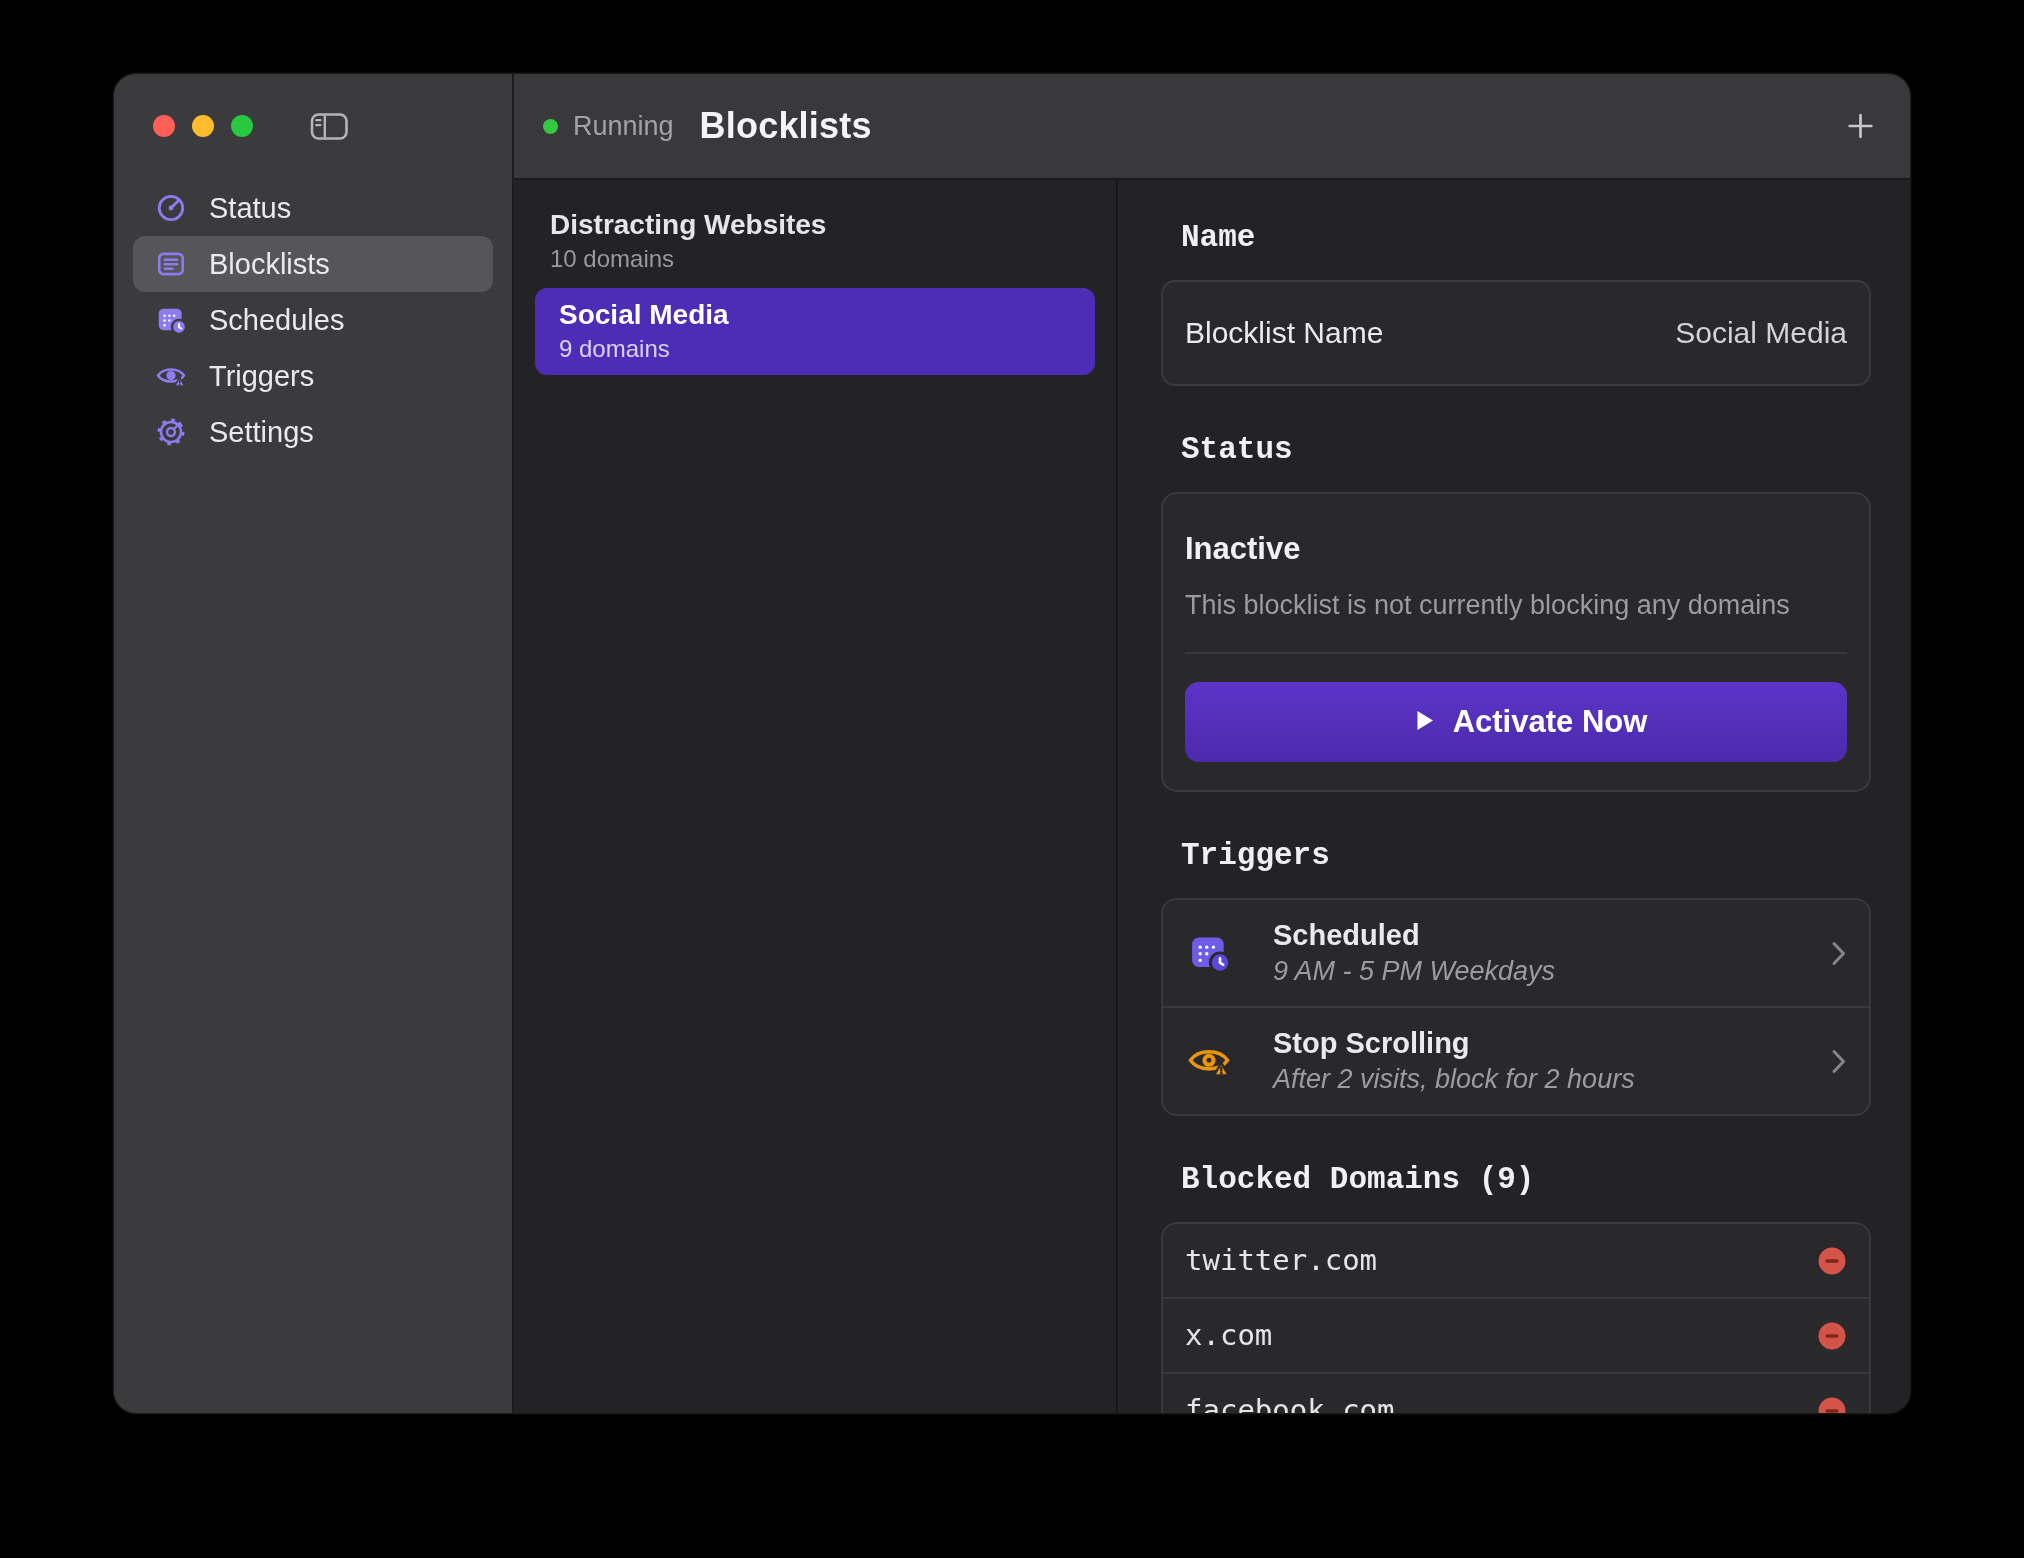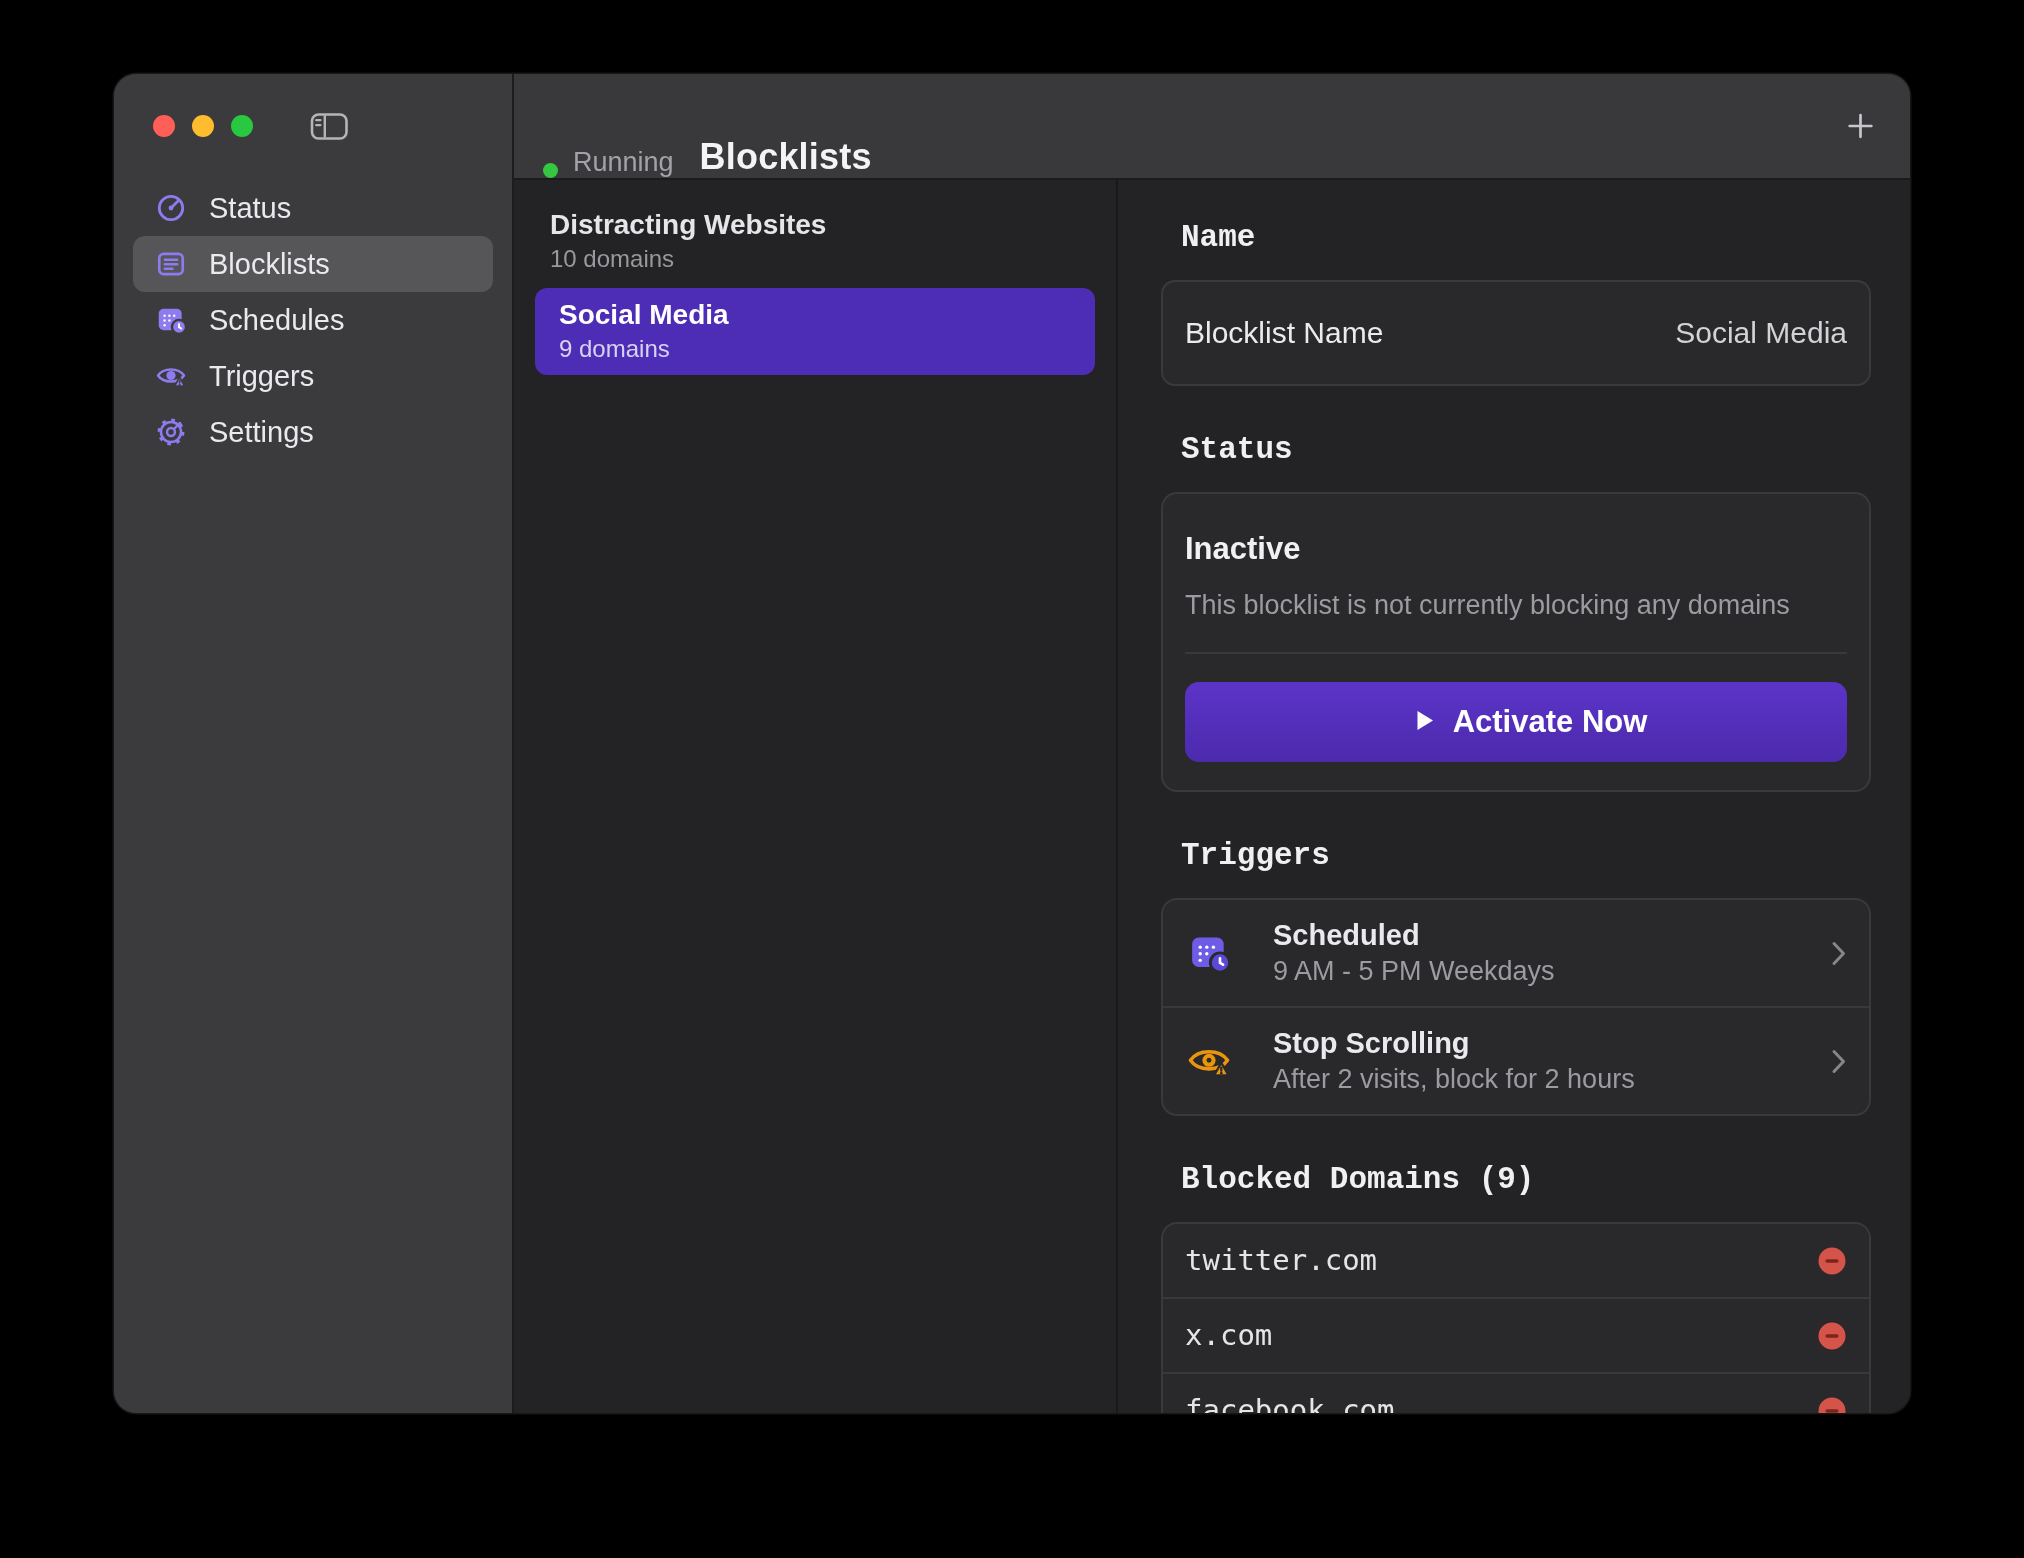--- a/index.html
+++ b/index.html
@@ -16,21 +16,21 @@
   .sidebar-toggle{position:absolute;top:37px;left:196px;background:none;border:none;padding:0;cursor:pointer;line-height:0;}
   .nav{position:absolute;top:106px;left:0;right:0;display:flex;flex-direction:column;}
   .nav-item{height:56px;margin:0 19px;display:flex;align-items:center;gap:22px;padding-left:22px;
             border-radius:12px;color:#e9e9ee;font-size:29px;font-weight:500;cursor:default;}
   .nav-item.selected{background:rgba(255,255,255,.14);}
   .nav-icon{width:32px;height:32px;flex:0 0 32px;color:#8d7bef;display:flex;align-items:center;justify-content:center;line-height:0;}
 
   
   .main{flex:1;display:flex;flex-direction:column;min-width:0;}
   .toolbar{height:104px;flex:0 0 104px;background:#39393b;border-bottom:2px solid #1b1b1d;
-           display:flex;align-items:flex-end;position:relative;padding:0 0 0 29px;}
+           display:flex;align-items:center;position:relative;padding:0 0 0 29px;}
   .run-dot{width:15px;height:15px;border-radius:50%;background:#34c73f;margin-right:15px;}
   .run-label{font-size:27px;color:#a2a2a8;margin-right:26px;}
   .tb-title{font-size:36px;font-weight:700;color:#f4f4f6;margin:0;letter-spacing:.2px;}
   .add-btn{position:absolute;right:34px;top:50%;transform:translateY(-50%);background:none;border:none;padding:0;cursor:pointer;line-height:0;}
 
   .content{flex:1;display:flex;min-height:0;}
 
   
   .list-col{width:602px;flex:0 0 602px;background:#232325;border-right:2px solid #18181a;padding-top:16px;}
   .bl-item{padding:12px 20px 10px 36px;}
@@ -56,21 +56,21 @@
   .st-divider{height:0;border-top:2px solid #39393c;margin-top:30px;}
   .activate-btn{margin-top:28px;width:100%;height:80px;border:none;border-radius:14px;cursor:pointer;
       background:linear-gradient(#5c34c8,#4c2aad);color:#fff;font-family:inherit;
       font-size:31px;font-weight:600;display:flex;align-items:center;justify-content:center;gap:18px;padding-left:36px;}
 
   .trigger-row{display:flex;align-items:center;gap:40px;padding:18px 22px;}
   .trigger-row + .trigger-row{border-top:2px solid #39393c;}
   .tr-icon{width:48px;flex:0 0 48px;display:flex;justify-content:center;line-height:0;}
   .tr-text{display:flex;flex-direction:column;}
   .tr-title{font-size:29px;font-weight:600;color:#eaeaee;line-height:35px;}
-  .tr-sub{font-size:27px;color:#9b9ba1;line-height:33px;margin-top:2px;}
+  .tr-sub{font-size:27px;color:#9b9ba1;line-height:33px;margin-top:2px;font-style:italic;}
   .tr-chevron{margin-left:auto;line-height:0;}
 
   .domain-row{display:flex;padding:20px 22px;}
   .domain-row + .domain-row{border-top:2px solid #39393c;}
   .domain-name{font-family:"DejaVu Sans Mono",monospace;font-size:29px;color:#e5e5e8;line-height:33px;}
   .domain-remove{margin-left:auto;background:none;border:none;padding:0;cursor:pointer;line-height:0;}
 </style>
 </head>
 <body>
 

